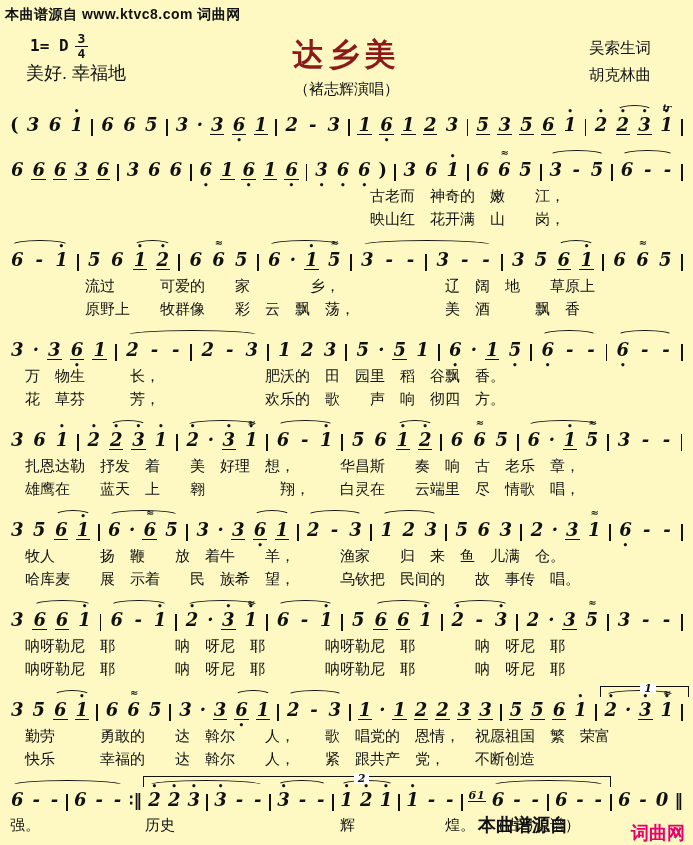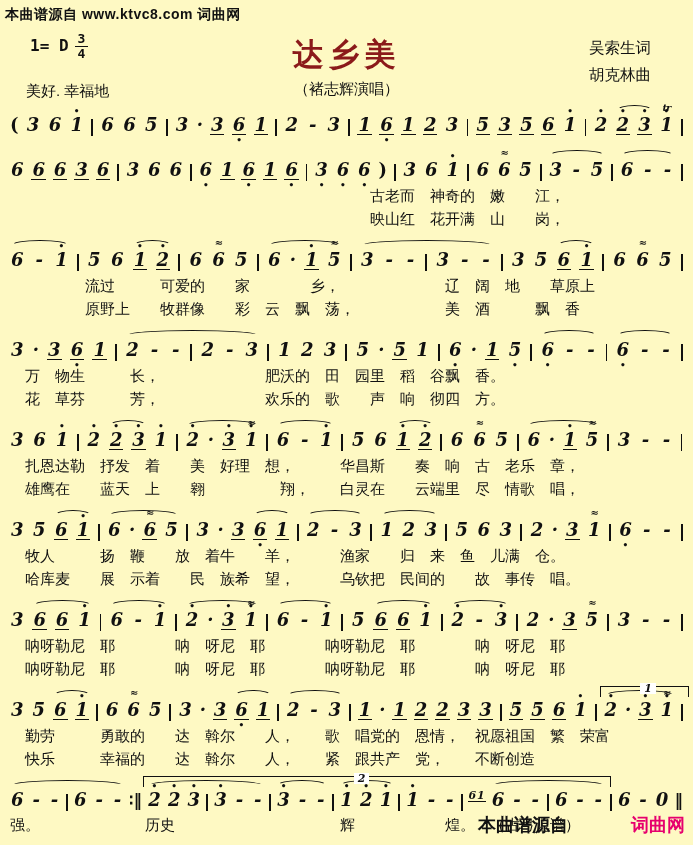--- a/index.html
+++ b/index.html
@@ -6,21 +6,21 @@
   .page{position:relative;width:693px;height:845px;background:#fef9c3;overflow:hidden;
         font-family:"Liberation Sans","DejaVu Sans",sans-serif;color:#111;}
   .wm{position:absolute;top:6px;left:5px;font-size:14px;font-weight:bold;letter-spacing:.5px;}
   .header{position:relative;height:72px;margin-top:26px;}
   .meta{position:absolute;left:30px;top:6px;}
   .keyline{font-size:16px;font-weight:bold;font-family:"DejaVu Sans Mono","DejaVu Sans",monospace;}
   .frac{display:inline-block;vertical-align:middle;text-align:center;font-size:13px;line-height:1.05;
         font-weight:bold;margin-left:6px;}
   .frac .num{display:block;border-bottom:1.5px solid #111;padding:0 3px;}
   .frac .den{display:block;padding:0 3px;}
-  .tempo{font-size:15px;margin-top:22px;margin-left:-4px;}
+  .tempo{font-size:18px;margin-top:1px;margin-left:-4px;}
   .titleblock{position:absolute;left:0;right:0;top:8px;text-align:center;font-family:Liberation Serif, serif;}
   .title{font-size:31px;font-weight:bold;color:#8b1a1a;letter-spacing:5px;}
   .subtitle{font-size:15px;margin-top:4px;text-align:center;}
   .credits{position:absolute;right:42px;top:8px;font-size:15.5px;line-height:1.75;}
   .score{padding:0 6px;margin-top:4px;}
   .system{margin-bottom:7px;}
   .music-line{display:flex;justify-content:space-between;align-items:baseline;position:relative;
               padding:14px 4px 5px;font-family:"DejaVu Serif","Liberation Serif",serif;
               font-weight:bold;font-style:italic;font-size:18px;line-height:1;}
   .tok{position:relative;display:inline-block;}
@@ -37,21 +37,21 @@
   .paren{font-style:normal;}
   .grace{font-size:11px;transform:translateY(-7px);border-bottom:1.2px solid #111;letter-spacing:1px;}
   .arc{position:absolute;top:3px;height:9px;border:1.6px solid transparent;border-top-color:#111;
        border-radius:50%;}
   .volta{position:absolute;top:-1px;height:10px;border-top:1.6px solid #111;border-left:1.6px solid #111;
          border-right:1.6px solid #111;}
   .vlab{position:absolute;top:-4px;left:45%;background:#fff;padding:0 4px;font-size:11px;
         font-style:italic;font-weight:bold;}
   .lyric{font-size:15px;line-height:1.5;white-space:pre;padding-left:4px;}
   .footer-src{position:absolute;left:478px;bottom:8px;font-size:18px;font-weight:bold;}
-  .footer-site{position:absolute;right:8px;bottom:8px;font-size:18px;font-weight:bold;color:#e6006e;}
+  .footer-site{position:absolute;right:8px;bottom:0;font-size:18px;font-weight:bold;color:#e6006e;}
 </style>
 </head>
 <body>
 
 <div class="page">
   <div class="wm">本曲谱源自 www.ktvc8.com 词曲网</div>
 
   <div class="header">
     <div class="meta">
       <div class="keyline"><span>1= D</span><span class="frac"><span class="num">3</span><span class="den">4</span></span></div>

